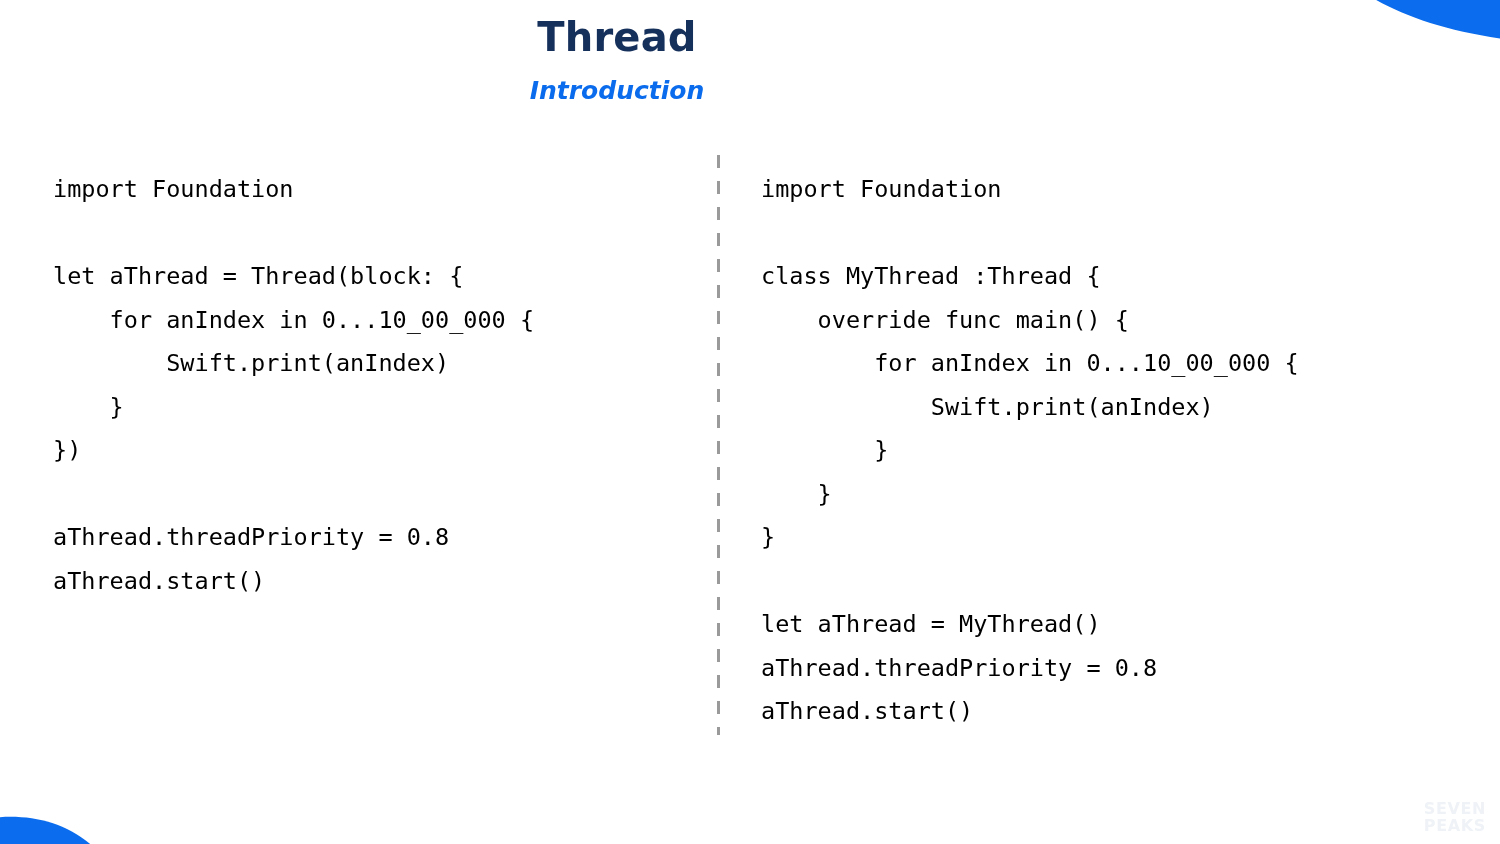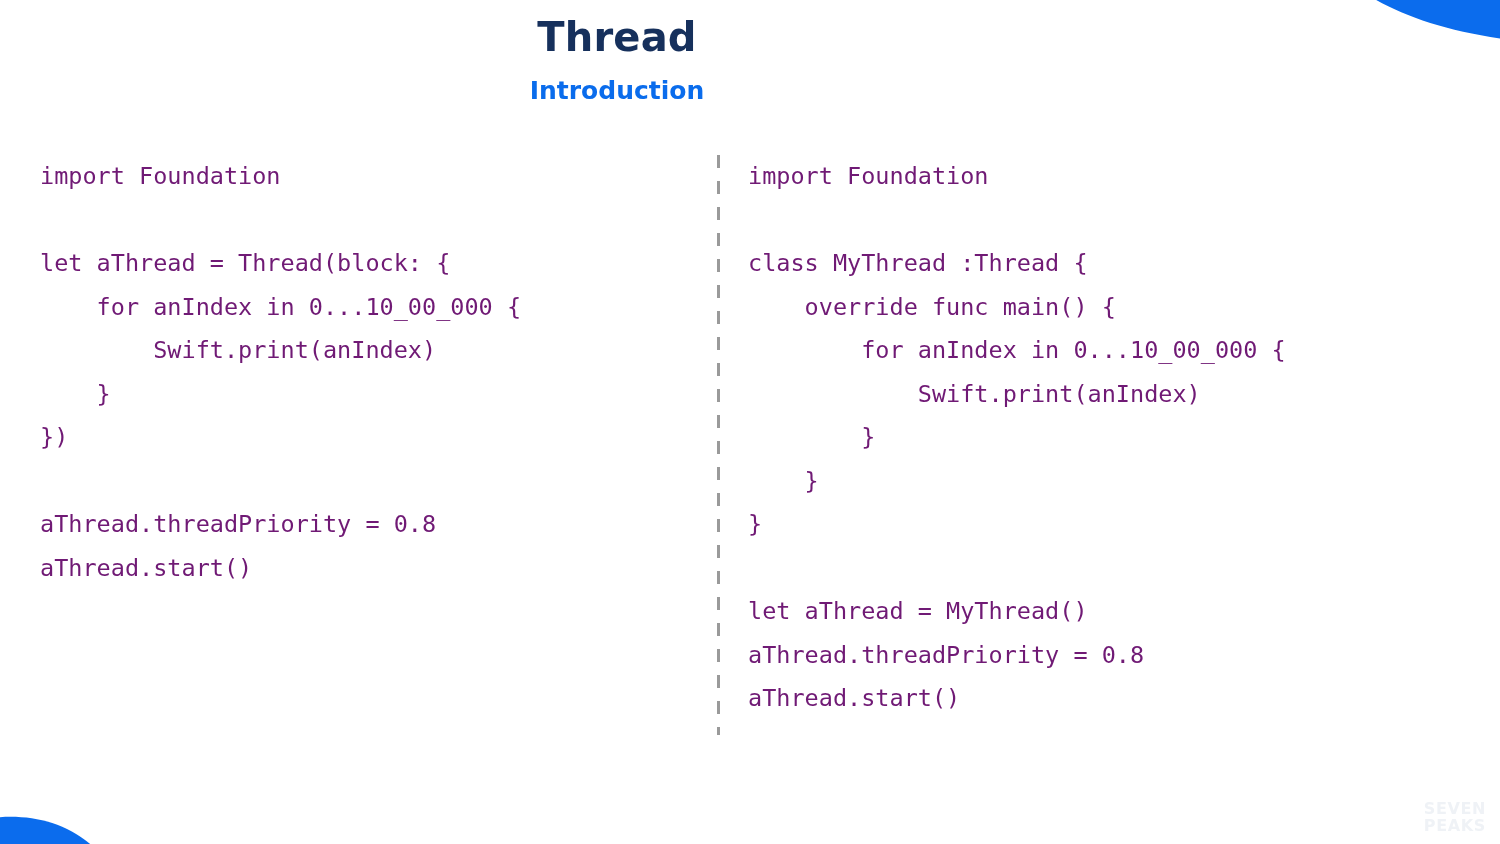--- a/index.html
+++ b/index.html
@@ -55,20 +55,21 @@
     line-height: 1.15;
     margin: 0;
   }
   #page-subtitle {
     font-family: "DejaVu Sans", sans-serif;
     font-size: 25px;
     font-weight: bold;
     color: #0a6cec;
     line-height: 1.15;
     margin: 17px 0 4px 0;
+    font-style: italic;
   }
 
   
   #code-area {
     position: absolute;
     top: 155px;
     left: 0;
     width: 1500px;
     height: 600px;
   }
@@ -76,23 +77,23 @@
     position: absolute;
     top: 0;
   }
   #code-column-left  { left: 40px;  width: 660px; }
   #code-column-right { left: 748px; width: 740px; }
 
   .code-block {
     font-family: "DejaVu Sans Mono", monospace;
     font-size: 23.5px;
     line-height: 43.5px;
-    color: #701a75;
+    color: #000000;
     white-space: pre;
-    margin: 0;
+    margin: 13px;
     letter-spacing: 0px;
   }
   .code-line {
     white-space: pre;
     min-height: 43.5px;
   }
 
   
   #divider {
     position: absolute;

